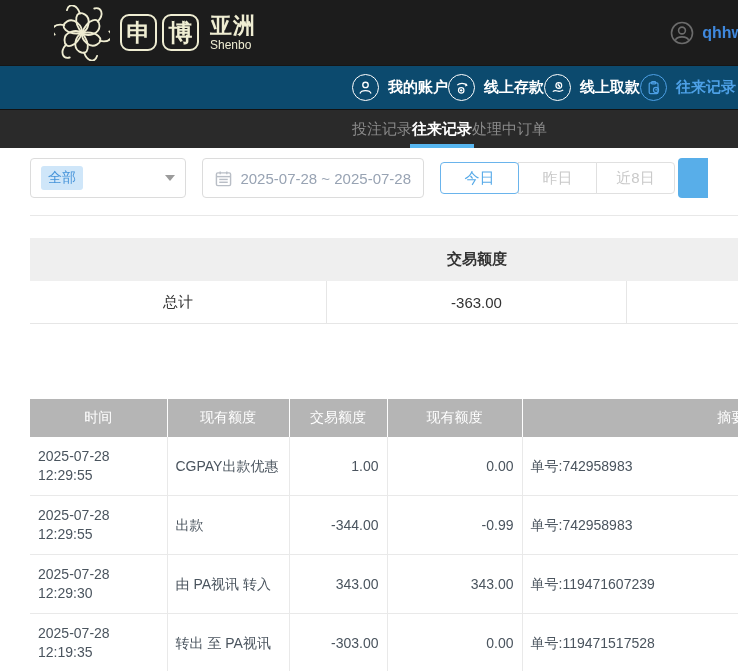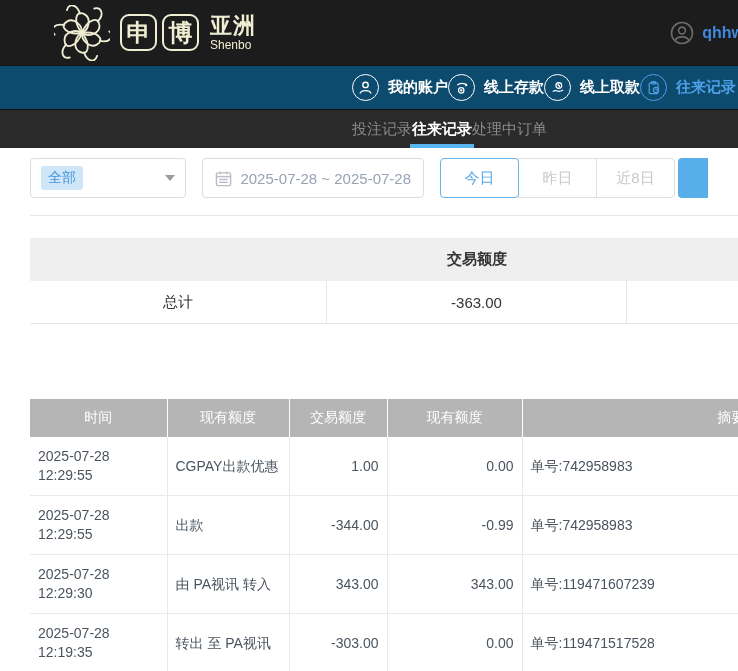--- a/index.html
+++ b/index.html
@@ -48,21 +48,21 @@
     display:flex; align-items:center; justify-content:space-between; padding:0 10px;
     cursor:pointer; }
   .chip { background:#cfe6f9; color:#4593d9; font-size:14px; padding:3px 7px;
     border-radius:3px; }
   .caret { width:0; height:0; border-left:5px solid transparent;
     border-right:5px solid transparent; border-top:6px solid #9b9b9b; }
   .date-box { width:222px; height:40px; border:1px solid #dcdcdc; border-radius:4px;
     display:flex; align-items:center; gap:8px; padding:0 12px; cursor:pointer; }
   .date-text { color:#98a3b3; font-size:15px; white-space:nowrap; }
   .btn-group { display:flex; }
-  .qbtn { height:40px; width:79px; background:#fff; border:1px solid #e0e0e0;
+  .qbtn { height:32px; width:79px; background:#fff; border:1px solid #e0e0e0;
     color:#c9c9c9; font-size:15px; cursor:pointer; margin-left:-1px; }
   .qbtn:first-child { border-radius:4px 0 0 4px; margin-left:0; }
   .qbtn:last-child { border-radius:0 4px 4px 0; }
   .qbtn.active { border:1px solid #6ab4ec; color:#55a9e8; position:relative; z-index:2;
     border-radius:4px; }
   .search-sliver { width:30px; height:40px; background:#58aee9; border-radius:4px 0 0 4px;
     margin-left:-13px; flex:none; }
   .filter-sep { border-top:1px solid #e8e8e8; margin:17px 0 0 30px; }
 
   

